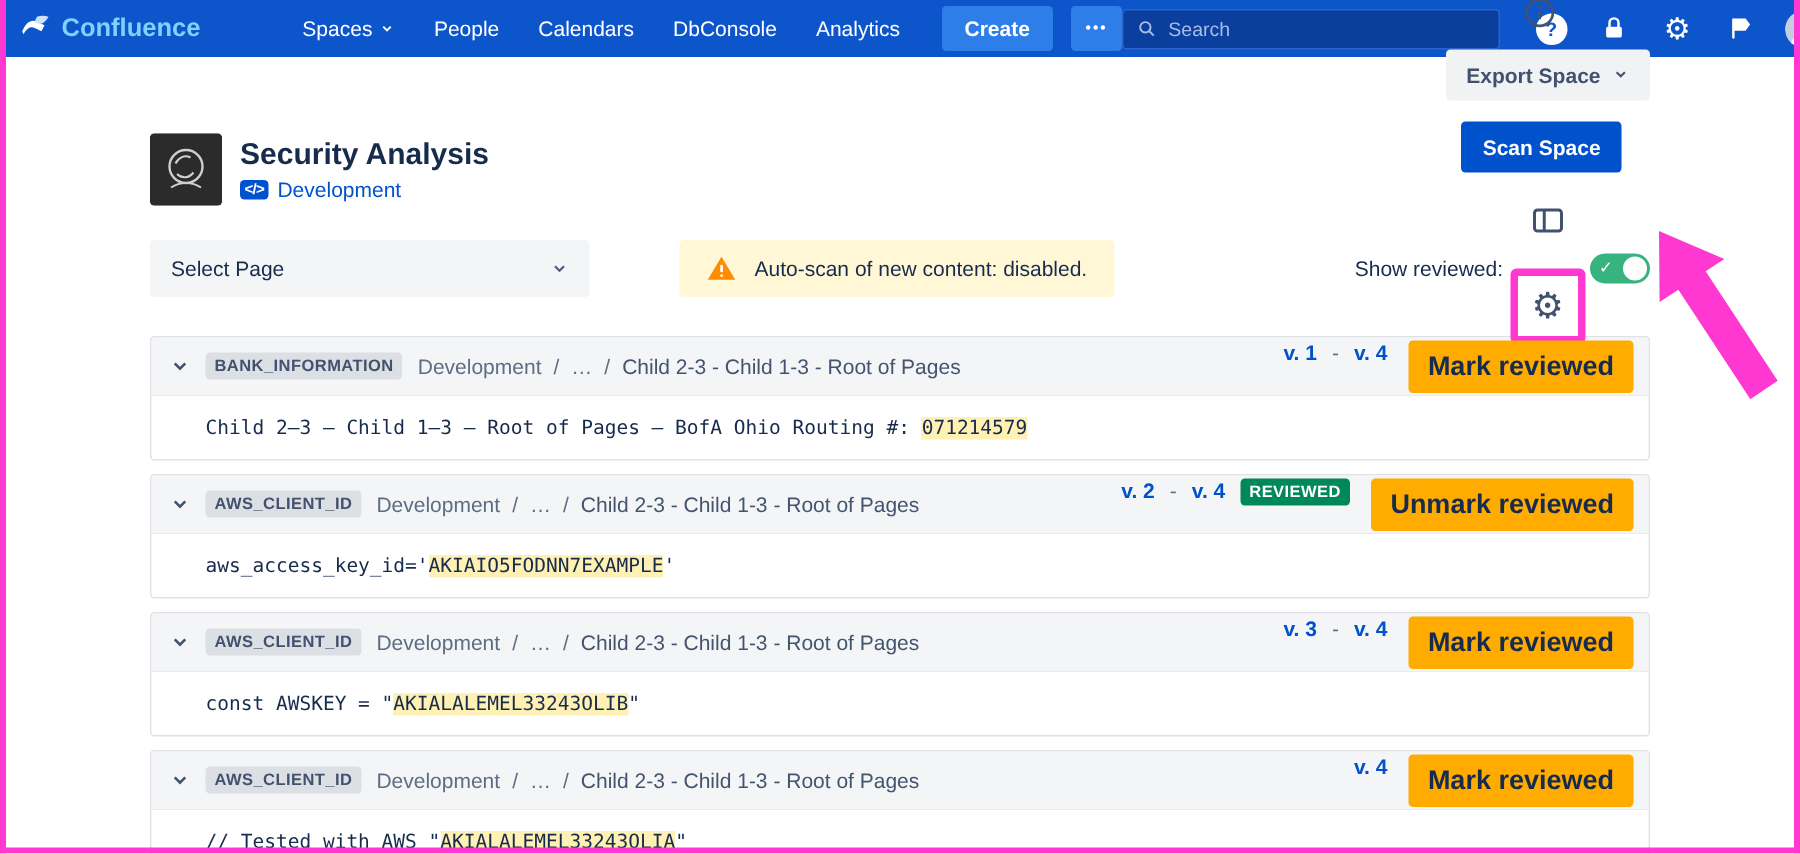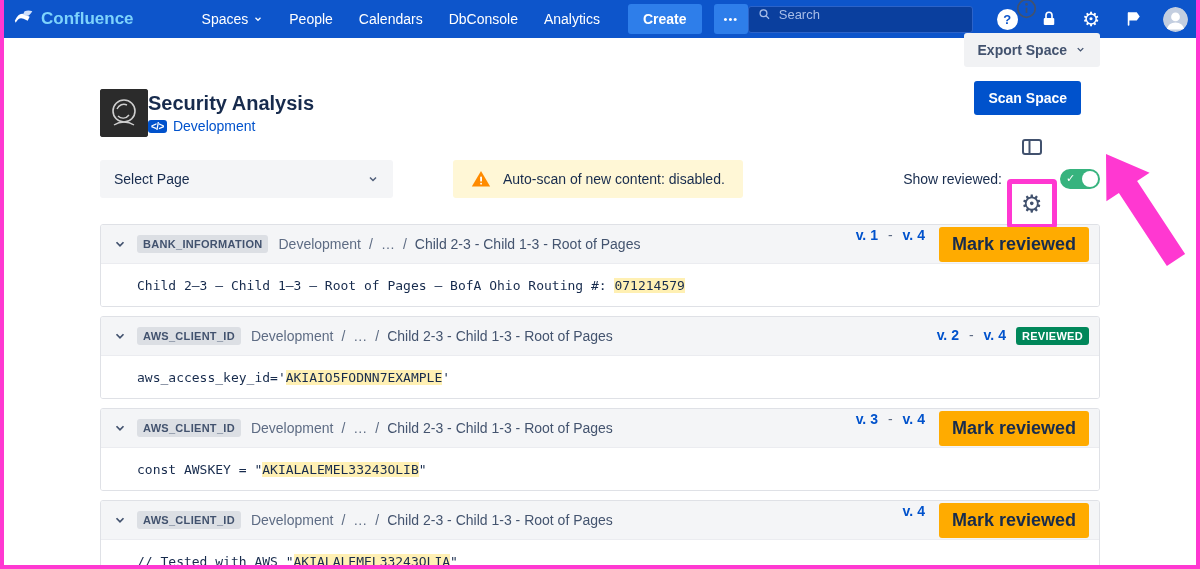--- a/index.html
+++ b/index.html
@@ -32,42 +32,42 @@
   .create-btn{
     background:#2E7EEA; color:#fff; font-size:14px; font-weight:bold;
     padding:7px 15px; border-radius:3px;
   }
   .more-btn{
     background:#2E7EEA; color:#fff; font-size:11px; letter-spacing:1px;
     padding:9px 10px; border-radius:3px; margin-left:2px;
   }
   .nav-right{ display:flex; align-items:center; gap:18px; }
   .searchbox{
-    display:flex; align-items:flex-start; gap:8px;
-    width:225px; height:27px; background:#0A3F9E;
+    display:flex; align-items:center; gap:8px;
+    width:252px; height:27px; background:#0A3F9E;
     border:1px solid #2C63C9; border-radius:3px; padding:0 9px; margin-right:4px;
   }
   .search-input{
     background:transparent; border:none; outline:none; color:#fff;
     font-size:13px; width:100%; font-family:"Liberation Sans",sans-serif;
   }
   .search-input::placeholder{ color:#A8BEE8; }
   .nav-icon-btn{ display:flex; align-items:center; justify-content:center; width:24px; height:24px; }
   .help-circle{
     width:21px; height:21px; border-radius:50%; background:#fff; color:#0D55CB;
     font-size:13px; font-weight:bold; display:flex; align-items:center; justify-content:center;
   }
   .gear-glyph-nav{ color:#fff; font-size:20px; line-height:1; font-family:"DejaVu Sans",sans-serif; }
   .nav-avatar{ width:25px; height:25px; border-radius:50%; overflow:hidden; display:block; }
 
   
   .main{ width:1000px; margin:0 auto; padding-top:46px; }
 
   .space-header{ display:flex; align-items:center; justify-content:space-between; height:58px; }
-  .sh-left{ display:flex; align-items:center; }
+  .sh-left{ display:flex; align-items:center; gap:12px; }
   .space-avatar{ width:48px; height:48px; border-radius:3px; background:#2B2B2B; overflow:hidden; display:block; }
   .space-title{ font-size:20px; font-weight:bold; color:#172B4D; }
   .space-sub{ display:flex; align-items:center; gap:6px; margin-top:3px; }
   .code-icon{
     font-size:10px; font-weight:bold; color:#fff; background:#0052CC;
     border-radius:3px; padding:1px 3px; letter-spacing:-0.5px;
   }
   .space-link{ color:#0052CC; font-size:14px; }
 
   .sh-right{ display:flex; align-items:center; gap:14px;flex-direction:column; }
@@ -335,20 +335,21 @@
           <span class="crumb-sep">/</span>
           <a class="crumb-ellipsis">…</a>
           <span class="crumb-sep">/</span>
           <a class="crumb-page">Child 2-3 - Child 1-3 - Root of Pages</a>
         </span>
         <span class="head-right">
           <a class="ver">v. 2</a>
           <span class="ver-sep">-</span>
           <a class="ver">v. 4</a>
           <span class="lozenge reviewed">REVIEWED</span>
+          <button class="action-btn">Unmark reviewed</button>
         </span>
       </header>
       <div class="card-body">
         <code><span class="code-seg">aws_access_key_id='</span><span class="code-match">AKIAIO5FODNN7EXAMPLE</span><span class="code-seg">'</span></code>
       </div>
     </article>
 
     <article class="card">
       <header class="card-head">
         <span class="chev-btn">

